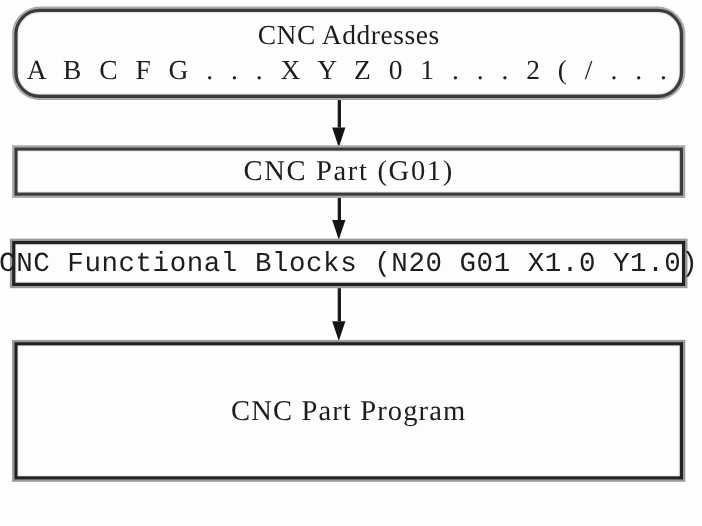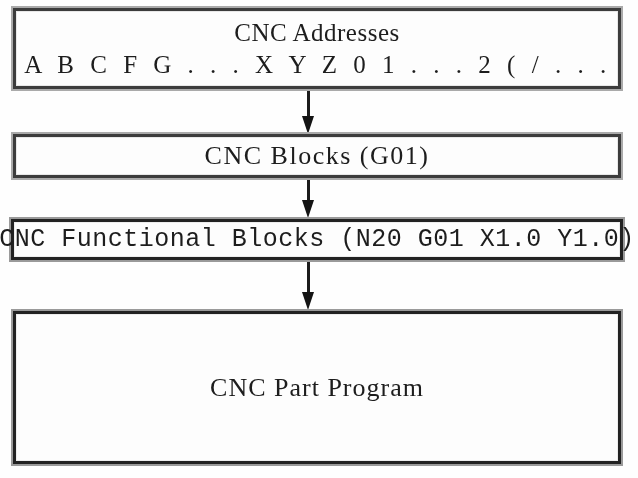--- a/index.html
+++ b/index.html
@@ -28,24 +28,24 @@
   }
   
   .fbox.light {
     border: 3px solid #3c3c3c;
     box-shadow: 0 0 0 2px #aaaaaa, inset 0 0 0 1px #e8e8e8;
   }
   .fbox.dark {
     border: 3px solid #222222;
     box-shadow: 0 0 0 2px #9a9a9a, inset 0 0 0 1px #ededed;
   }
-  .box-addresses { left: 13px; top: 8px;   width: 608px; height: 81px; }
+  .box-addresses { left: 13px; top: 8px;   width: 608px; height: 81px; border-radius: 23px; }
   .box-words     { left: 13px; top: 134px; width: 608px; height: 44px; }
   .box-blocks    { left: 11px; top: 219px; width: 612px; height: 41px; font-family: Liberation Mono, monospace; }
-  .box-program   { left: 13px; top: 311px; width: 608px; height: 153px; }
+  .box-program   { left: 13px; top: 311px; width: 608px; height: 125px; }
 
   .line {
     font-size: 25px;
     line-height: 32px;
     white-space: nowrap;
     letter-spacing: 0.5px;
   }
   .box-addresses .line.title { letter-spacing: 0.5px; }
   .box-addresses .line.spread {
     font-size: 25px;
@@ -88,21 +88,21 @@
     <div class="line title">CNC Addresses</div>
     <div class="line spread">A B C F G . . . X Y Z 0 1 . . . 2 ( / . . .</div>
   </div>
 
   <div class="arrow arrow-1">
     <div class="shaft"></div>
     <div class="head"></div>
   </div>
 
   <div class="fbox light box-words">
-    <div class="line">CNC Blocks (G01)</div>
+    <div class="line">CNC Part (G01)</div>
   </div>
 
   <div class="arrow arrow-2">
     <div class="shaft"></div>
     <div class="head"></div>
   </div>
 
   <div class="fbox dark box-blocks">
     <div class="line">CNC Functional Blocks (N20 G01 X1.0 Y1.0)</div>
   </div>

